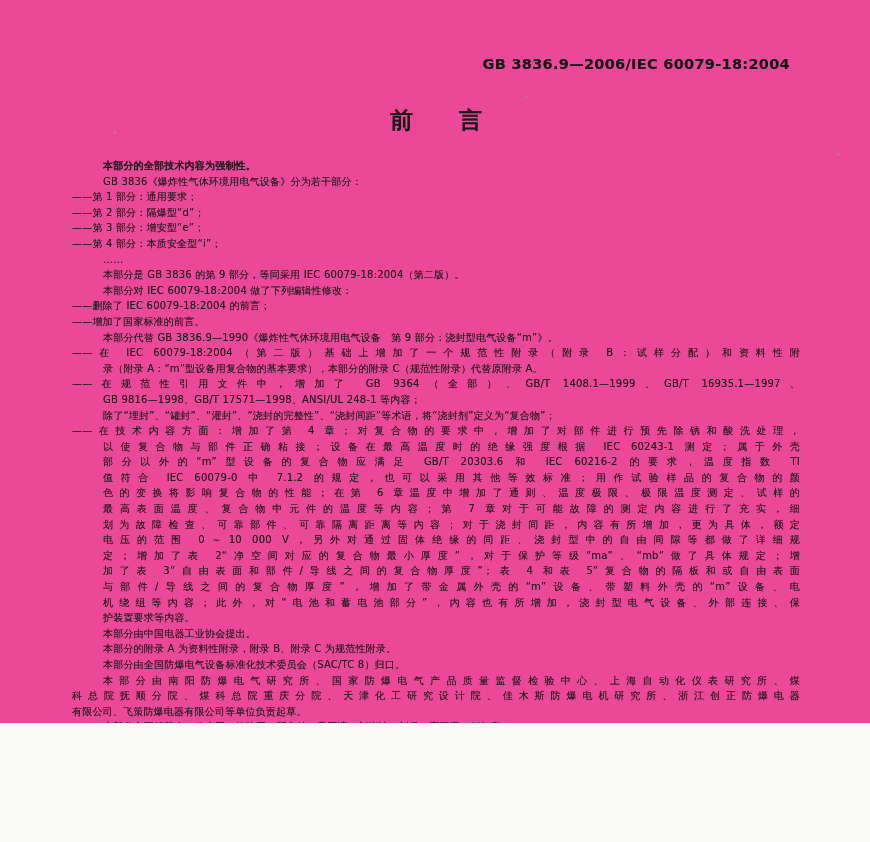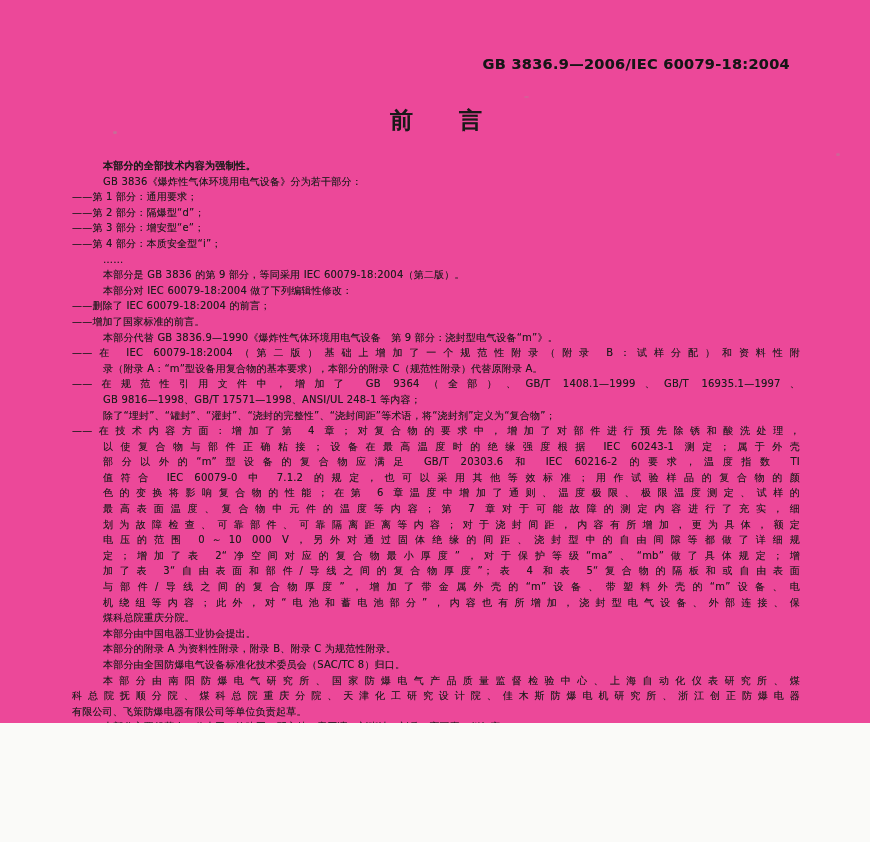--- a/index.html
+++ b/index.html
@@ -74,21 +74,21 @@
       <div class="line i2 j">部分以外的“m”型设备的复合物应满足 GB/T 20303.6 和 IEC 60216-2 的要求，温度指数 TI</div>
       <div class="line i2 j">值符合 IEC 60079-0 中 7.1.2 的规定，也可以采用其他等效标准；用作试验样品的复合物的颜</div>
       <div class="line i2 j">色的变换将影响复合物的性能；在第 6 章温度中增加了通则、温度极限、极限温度测定、试样的</div>
       <div class="line i2 j">最高表面温度、复合物中元件的温度等内容；第 7 章对于可能故障的测定内容进行了充实，细</div>
       <div class="line i2 j">划为故障检查、可靠部件、可靠隔离距离等内容；对于浇封间距，内容有所增加，更为具体，额定</div>
       <div class="line i2 j">电压的范围 0～10 000 V，另外对通过固体绝缘的间距、浇封型中的自由间隙等都做了详细规</div>
       <div class="line i2 j">定；增加了表 2“净空间对应的复合物最小厚度”，对于保护等级“ma”、“mb”做了具体规定；增</div>
       <div class="line i2 j">加了表 3“自由表面和部件/导线之间的复合物厚度”；表 4 和表 5“复合物的隔板和或自由表面</div>
       <div class="line i2 j">与部件/导线之间的复合物厚度”，增加了带金属外壳的“m”设备、带塑料外壳的“m”设备、电</div>
       <div class="line i2 j">机绕组等内容；此外，对“电池和蓄电池部分”，内容也有所增加，浇封型电气设备、外部连接、保</div>
-      <div class="line i2">煤科总院重庆分院。</div>
+      <div class="line i2">护装置要求等内容。</div>
       <div class="line i2">本部分由中国电器工业协会提出。</div>
       <div class="line i2">本部分的附录 A 为资料性附录，附录 B、附录 C 为规范性附录。</div>
       <div class="line i2">本部分由全国防爆电气设备标准化技术委员会（SAC/TC 8）归口。</div>
       <div class="line i2 j">本部分由南阳防爆电气研究所、国家防爆电气产品质量监督检验中心、上海自动化仪表研究所、煤</div>
       <div class="line j">科总院抚顺分院、煤科总院重庆分院、天津化工研究设计院、佳木斯防爆电机研究所、浙江创正防爆电器</div>
       <div class="line">有限公司、飞策防爆电器有限公司等单位负责起草。</div>
       <div class="line i2">本部分主要起草人：穆大玉、徐建平、邓永林、章平谊、刘晓波、刘兵、高国喜、赵红字。</div>
       <div class="line i2">本部分于 1990 年首次发布。</div>
     </div>
 

